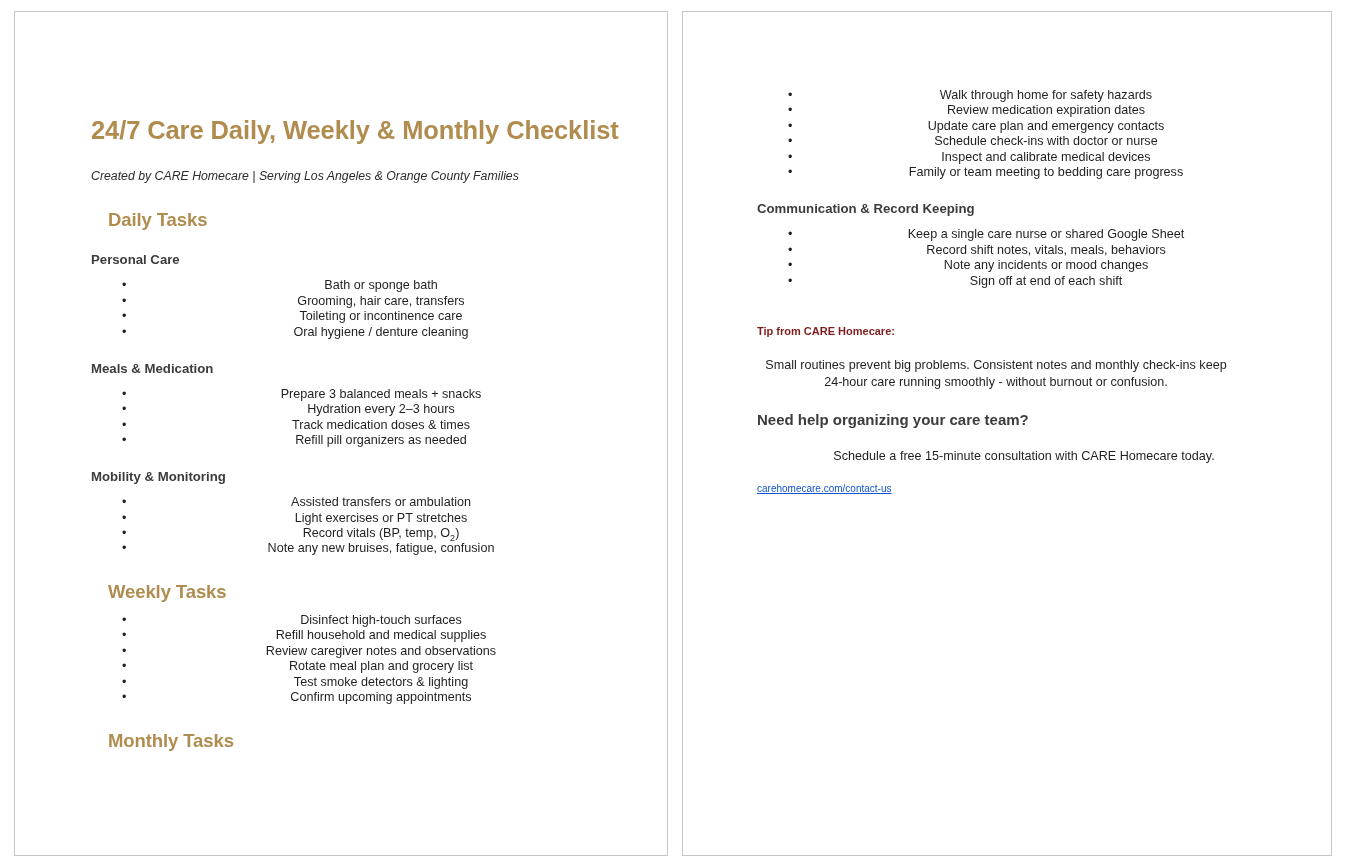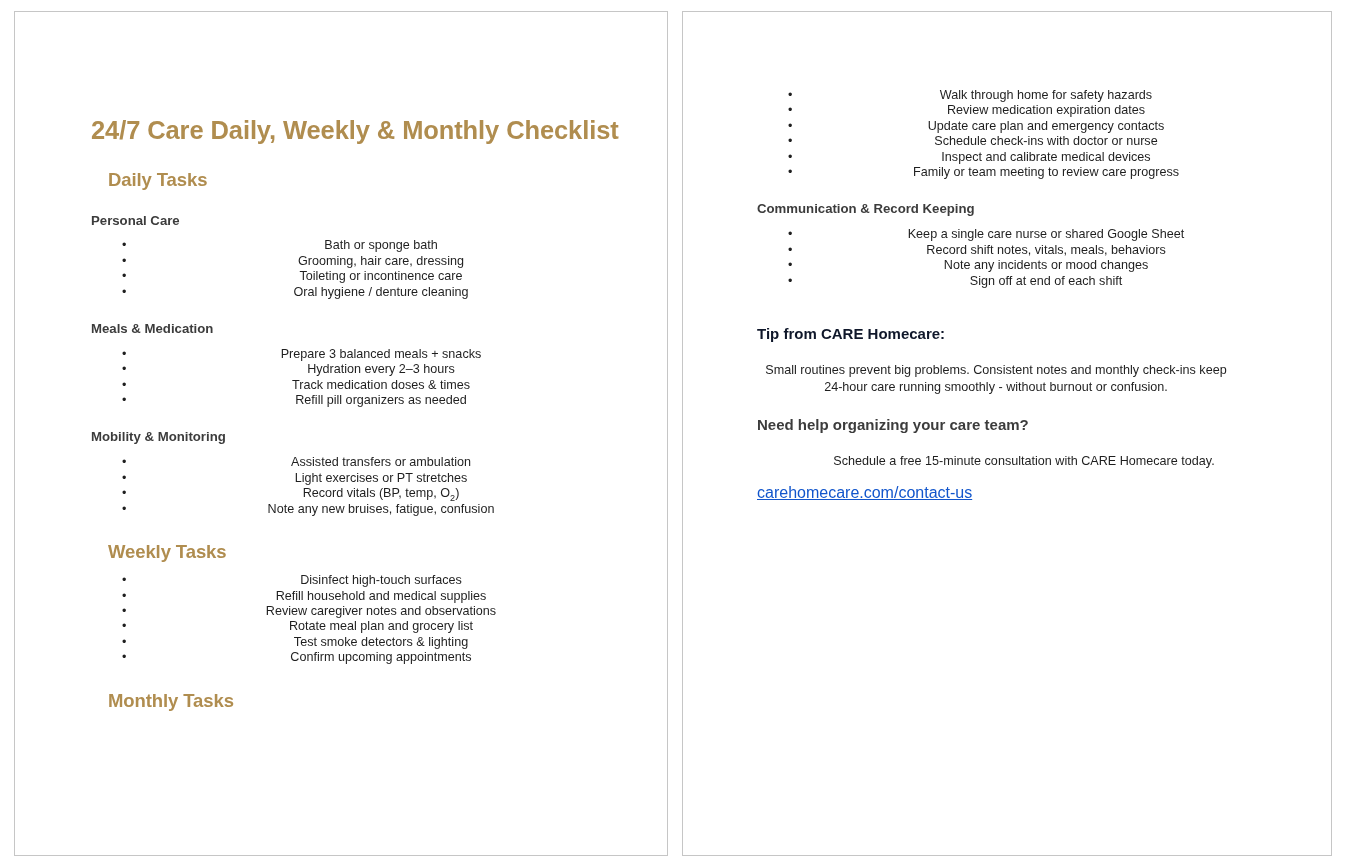--- a/index.html
+++ b/index.html
@@ -75,22 +75,22 @@
     letter-spacing: -0.1px;
   }
   .sub-heading {
     color: #3c3c3c;
     font-size: 13.2px;
     font-weight: bold;
     line-height: 1.2;
     margin: 21px 0 0 0;
   }
   .tip-heading {
-    color: #0f172a;
-    font-size: 15px;
+    color: #7f1d1d;
+    font-size: 11px;
     font-weight: bold;
     line-height: 1.2;
     margin: 0;
   }
   .cta-heading {
     color: #3c3c3c;
     font-size: 15px;
     font-weight: bold;
     line-height: 1.2;
     margin: 0;
@@ -120,21 +120,21 @@
     content: "\2022";
     position: absolute;
     left: 31px;
     top: 0;
     color: #1f1f1f;
     font-size: 12.6px;
     line-height: 15.4px;
   }
   .link {
     color: #1155cc;
-    font-size: 16px;
+    font-size: 10px;
     text-decoration: underline;
     line-height: 1.3;
   }
   .spacer-lg { height: 36px; }
   .spacer-md { height: 19px; }
   .spacer-sm { height: 13px; }
   sub {
     font-size: 0.72em;
     vertical-align: sub;
     line-height: 0;
@@ -143,27 +143,28 @@
 </head>
 <body>
 
 <div class="doc-viewport">
 
   <div class="page page-1">
     <div class="page-inner content-1">
 
       <h1 class="doc-title">24/7 Care Daily, Weekly &amp; Monthly Checklist</h1>
 
+      <p class="byline">Created by CARE Homecare | Serving Los Angeles &amp; Orange County Families</p>
 
       <h2 class="section-heading">Daily Tasks</h2>
 
       <h3 class="sub-heading">Personal Care</h3>
       <ul class="task-list">
         <li>Bath or sponge bath</li>
-        <li>Grooming, hair care, dressing</li>
+        <li>Grooming, hair care, transfers</li>
         <li>Toileting or incontinence care</li>
         <li>Oral hygiene / denture cleaning</li>
       </ul>
 
       <h3 class="sub-heading">Meals &amp; Medication</h3>
       <ul class="task-list">
         <li>Prepare 3 balanced meals + snacks</li>
         <li>Hydration every 2–3 hours</li>
         <li>Track medication doses &amp; times</li>
         <li>Refill pill organizers as needed</li>
@@ -194,21 +195,21 @@
 
   <div class="page page-2">
     <div class="page-inner content-2">
 
       <ul class="task-list" style="margin-top:0;">
         <li>Walk through home for safety hazards</li>
         <li>Review medication expiration dates</li>
         <li>Update care plan and emergency contacts</li>
         <li>Schedule check-ins with doctor or nurse</li>
         <li>Inspect and calibrate medical devices</li>
-        <li>Family or team meeting to review care progress</li>
+        <li>Family or team meeting to bedding care progress</li>
       </ul>
 
       <h3 class="sub-heading">Communication &amp; Record Keeping</h3>
       <ul class="task-list">
         <li>Keep a single care nurse or shared Google Sheet</li>
         <li>Record shift notes, vitals, meals, behaviors</li>
         <li>Note any incidents or mood changes</li>
         <li>Sign off at end of each shift</li>
       </ul>
 

